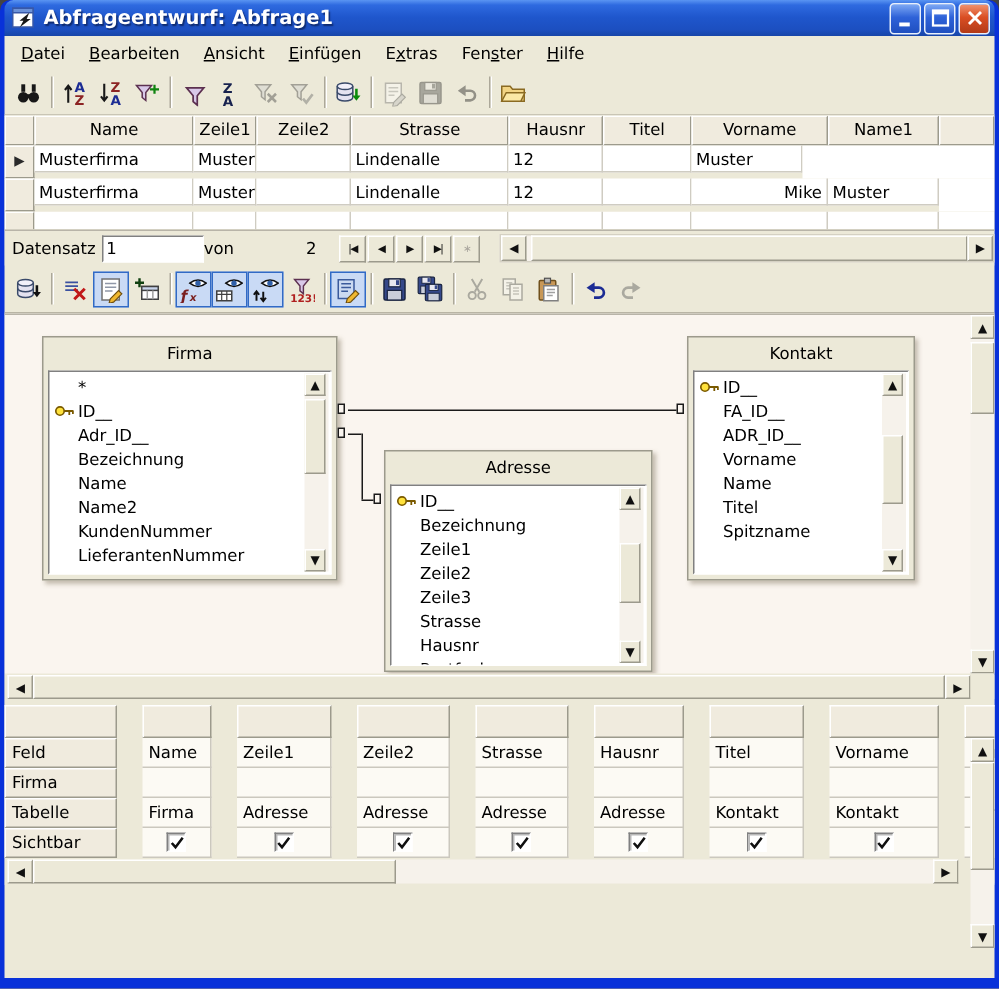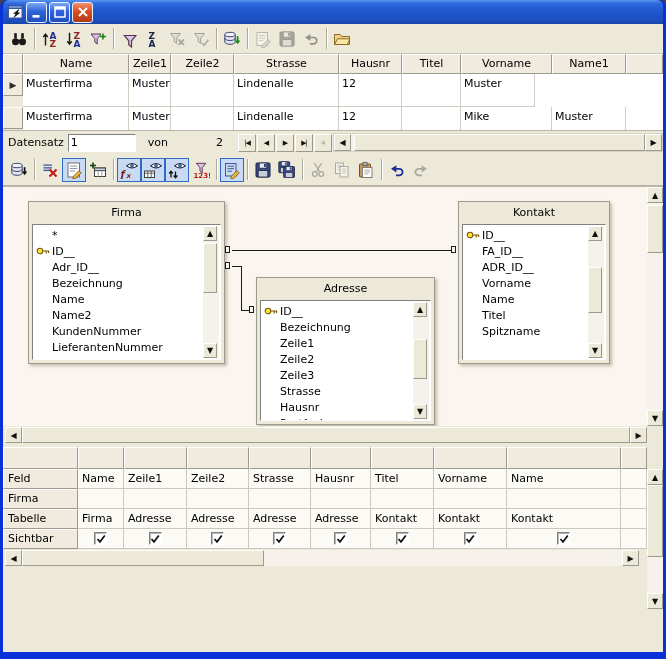--- a/index.html
+++ b/index.html
@@ -31,32 +31,32 @@
   .tb-ic { display:flex; }
   .tb-sep { width:1px; height:21px; background:#ACA899; box-shadow:1px 0 0 #FFF; margin:0 3px; flex:0 0 1px; }
 
   .ds { height:76px; background:#ECE9D8; overflow:hidden; }
   .ds-row { display:flex; }
   .ds-sel { width:20px; flex:0 0 20px; background:#F0EBDE; border:1px solid;
     border-color:#FFF #9C9A8C #9C9A8C #FFF; display:flex; align-items:center; justify-content:center;
     font-size:9px; color:#2A2A2A; }
   .ds-h { height:20px; background:#F0EBDE; border:1px solid; border-color:#FFF #9C9A8C #9C9A8C #FFF;
     text-align:center; line-height:17px; overflow:hidden; }
-  .ds-c { height:33px; background:#fff; border-right:1px solid #CFCCC2; border-bottom:1px solid #CFCCC2;
+  .ds-c { height:18px; background:#fff; border-right:1px solid #CFCCC2; border-bottom:1px solid #CFCCC2;
     padding:3px 3px 0 3px; overflow:hidden; white-space:nowrap; }
   .ds-fill { flex:1; background:#fff; }
   .ds-hfill { flex:1; }
 
   .recnav { height:24px; background:#ECE9D8; border-top:1px solid #B8B4A8; position:relative;
     display:flex; align-items:center; }
   .rn-label { margin-left:5px; }
   .rn-input { width:68px; height:18px; margin-left:4px; border:1px solid; font-size:11px;
     border-color:#808080 #FFF #FFF #808080; background:#fff; padding:0 2px;
     font-family:"DejaVu Sans",sans-serif; }
-  .rn-von { margin-left:12px; }
+  .rn-von { }
   .rn-total { margin-left:48px; }
   .nav-btn { width:18px; height:18px; margin-left:1px; background:#ECE9D8; border:1px solid;
     border-color:#FFF #9C9A8C #9C9A8C #FFF; display:inline-flex; align-items:center;
     justify-content:center; font-size:7px; color:#101010; letter-spacing:-1px; }
   .nav-btn.disabled { color:#A8A49C; }
   #rn-btns { margin-left:14px; display:flex; }
   .rn-scroll { position:absolute; left:330px; right:0; top:2px; height:19px; display:flex;
     background:#F6F2EB; border:1px solid #D5D1C3; }
 
   .sb-btn { background:#ECE9D8; border:1px solid; border-color:#FFF #9C9A8C #9C9A8C #FFF;
@@ -79,21 +79,21 @@
   .tbox-sb { position:absolute; top:1px; right:1px; bottom:1px; width:16px; background:#F6F2EB; }
   .tbox-sb .sb-btn { position:absolute; left:0; width:14px; height:15px; }
   .tbox-sb .sb-thumb { position:absolute; left:0; width:14px; }
   .jline { position:absolute; background:#1a1a1a; }
   .jstub { position:absolute; width:5px; height:7px; border:1px solid #1a1a1a; background:#FAF5EF; }
   .pane-vsb { position:absolute; right:0; top:0; bottom:0; width:16px; background:#F6F2EB; }
   .pane-vsb .sb-btn { position:absolute; left:0; width:16px; height:16px; }
   .pane-vsb .sb-thumb { position:absolute; left:0; width:16px; }
 
   .grid-section { position:relative; background:#ECE9D8; padding-top:3px; }
-  .g-row { display:flex; }
+  .g-row { display:flex;gap:17px; }
   .g-hcell { height:22px; background:#F0EBDE; border:1px solid; border-color:#FFF #9C9A8C #9C9A8C #FFF; }
   .g-rh { width:75px; flex:0 0 75px; height:20px; background:#F0EBDE; border:1px solid;
     border-color:#FFF #9C9A8C #9C9A8C #FFF; padding:2px 0 0 4px; white-space:nowrap; overflow:hidden; }
   .g-c { height:20px; background:#FCFAF4; border-right:1px solid #CBC8BE; border-bottom:1px solid #CBC8BE;
     padding:3px 4px 0 4px; white-space:nowrap; overflow:hidden; }
   .g-c.cbcell { display:flex; align-items:center; justify-content:center; padding-top:0; }
   .cb { width:13px; height:13px; background:#fff; border:1px solid; border-color:#808080 #FFF #FFF #808080;
     box-shadow:inset 1px 1px 0 #B8B8B8; display:flex; align-items:center; justify-content:center; }
   .grid-vsb { position:absolute; left:644px; top:25px; width:16px; height:140px; background:#F6F2EB; }
   .grid-vsb .sb-btn { position:absolute; left:0; width:16px; height:16px; }
@@ -102,38 +102,48 @@
 </head>
 <body>
 
 <div class="window">
   <div class="titlebar">
     <span class="win-icon" id="win-icon"><svg width="16" height="16" viewBox="0 0 16 16">
           <rect x="0.5" y="1.5" width="13.5" height="12.5" fill="#FFF" stroke="#3858A8"></rect>
           <rect x="0.5" y="1.5" width="13.5" height="3" fill="#6C92D8" stroke="#3858A8"></rect>
           <path d="M11.5,4.5 L5,9.8 h2.6 L5.2,14.2 L12.5,8.6 H9.8 Z" fill="#181818"></path>
         </svg></span>
+    <span class="title">Abfrageentwurf: Abfrage1</span>
     <span class="winbtn btn-min" id="btn-min">
         <svg width="16" height="16" viewBox="0 0 16 16">
           <rect x="3.5" y="11" width="7" height="2.6" fill="#FFF"></rect>
         </svg>
       </span>
     <span class="winbtn btn-max" id="btn-max">
         <svg width="16" height="16" viewBox="0 0 16 16">
           <rect x="3" y="3" width="10" height="10" fill="none" stroke="#FFF" stroke-width="1.5"></rect>
           <rect x="3" y="3" width="10" height="2.6" fill="#FFF"></rect>
         </svg>
       </span>
     <span class="winbtn btn-close" id="btn-close">
         <svg width="16" height="16" viewBox="0 0 16 16">
           <path d="M4,4 L12,12 M12,4 L4,12" stroke="#FFF" stroke-width="1.9"></path>
         </svg>
       </span>
   </div>
   <div class="client">
+    <div class="menubar" id="menubar">
+        <span class="menu-item"><u>D</u>atei</span>
+        <span class="menu-item"><u>B</u>earbeiten</span>
+        <span class="menu-item"><u>A</u>nsicht</span>
+        <span class="menu-item"><u>E</u>infügen</span>
+        <span class="menu-item">E<u>x</u>tras</span>
+        <span class="menu-item">Fen<u>s</u>ter</span>
+        <span class="menu-item"><u>H</u>ilfe</span>
+      </div>
     <div class="toolbar" id="toolbar-main">
         <div class="tb-btn">
           <span class="tb-ic">
             <svg width="18" height="18" viewBox="0 0 18 18">
               <rect x="4.2" y="3.2" width="2.6" height="5" fill="#181818"></rect>
               <rect x="11.2" y="3.2" width="2.6" height="5" fill="#181818"></rect>
               <circle cx="5.5" cy="11.8" r="3.5" fill="#181818"></circle>
               <circle cx="12.5" cy="11.8" r="3.5" fill="#181818"></circle>
               <rect x="7.2" y="9.8" width="3.6" height="2.6" fill="#181818"></rect>
             </svg>
@@ -281,21 +291,21 @@
           <div class="ds-fill"></div>
         </div>
         <div class="ds-row">
           <div class="ds-sel" style="height: 22px;"></div>
           <div class="ds-c" style="width: 106px; flex: 0 0 106px;">Musterfirma</div>
           <div class="ds-c" style="width: 42px; flex: 0 0 42px;">Muster</div>
           <div class="ds-c" style="width: 63px; flex: 0 0 63px;"></div>
           <div class="ds-c" style="width: 105px; flex: 0 0 105px;">Lindenalle</div>
           <div class="ds-c" style="width: 63px; flex: 0 0 63px;">12</div>
           <div class="ds-c" style="width: 59px; flex: 0 0 59px;"></div>
-          <div class="ds-c" style="width: 91px; flex: 0 0 91px;">Mike</div>
+          <div class="ds-c" style="width: 91px; flex: 0 0 91px; text-align: right;">Mike</div>
           <div class="ds-c" style="width: 74px; flex: 0 0 74px;">Muster</div>
           <div class="ds-fill"></div>
         </div>
         <div class="ds-row" style="height: 12px; overflow: hidden;">
           <div class="ds-sel" style="height: 22px;"></div>
           <div class="ds-c" style="width: 106px; flex: 0 0 106px; height: 22px;"></div>
           <div class="ds-c" style="width: 42px; flex: 0 0 42px; height: 22px;"></div>
           <div class="ds-c" style="width: 63px; flex: 0 0 63px; height: 22px;"></div>
           <div class="ds-c" style="width: 105px; flex: 0 0 105px; height: 22px;"></div>
           <div class="ds-c" style="width: 63px; flex: 0 0 63px; height: 22px;"></div>

